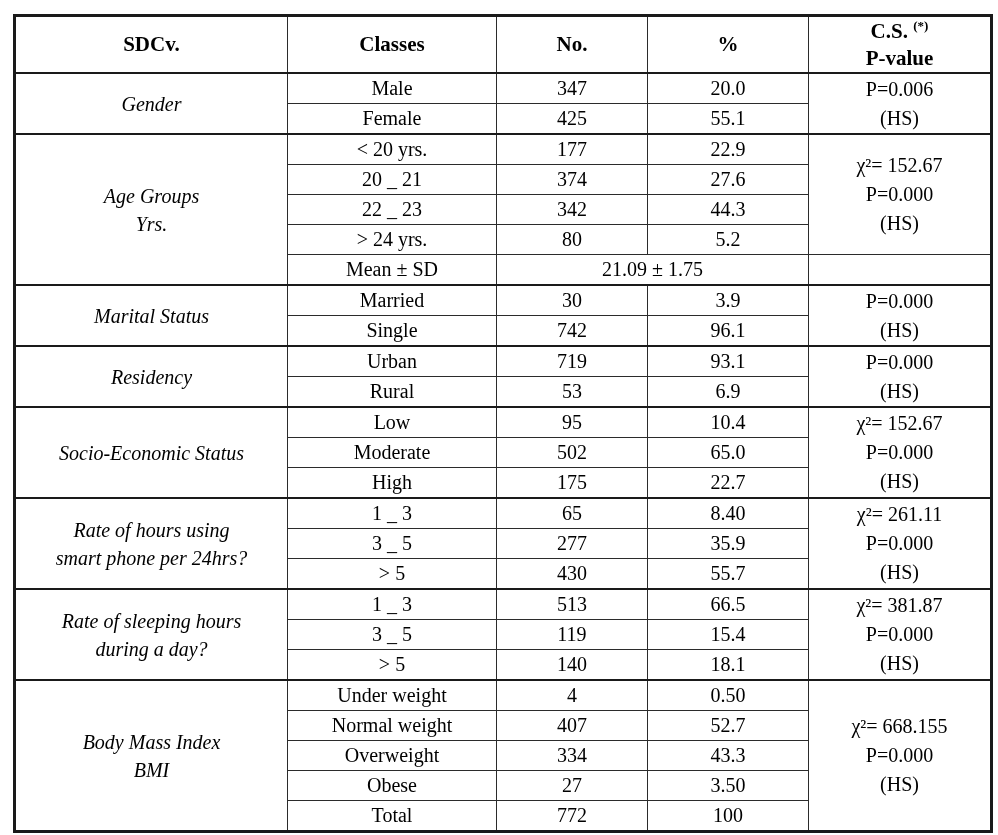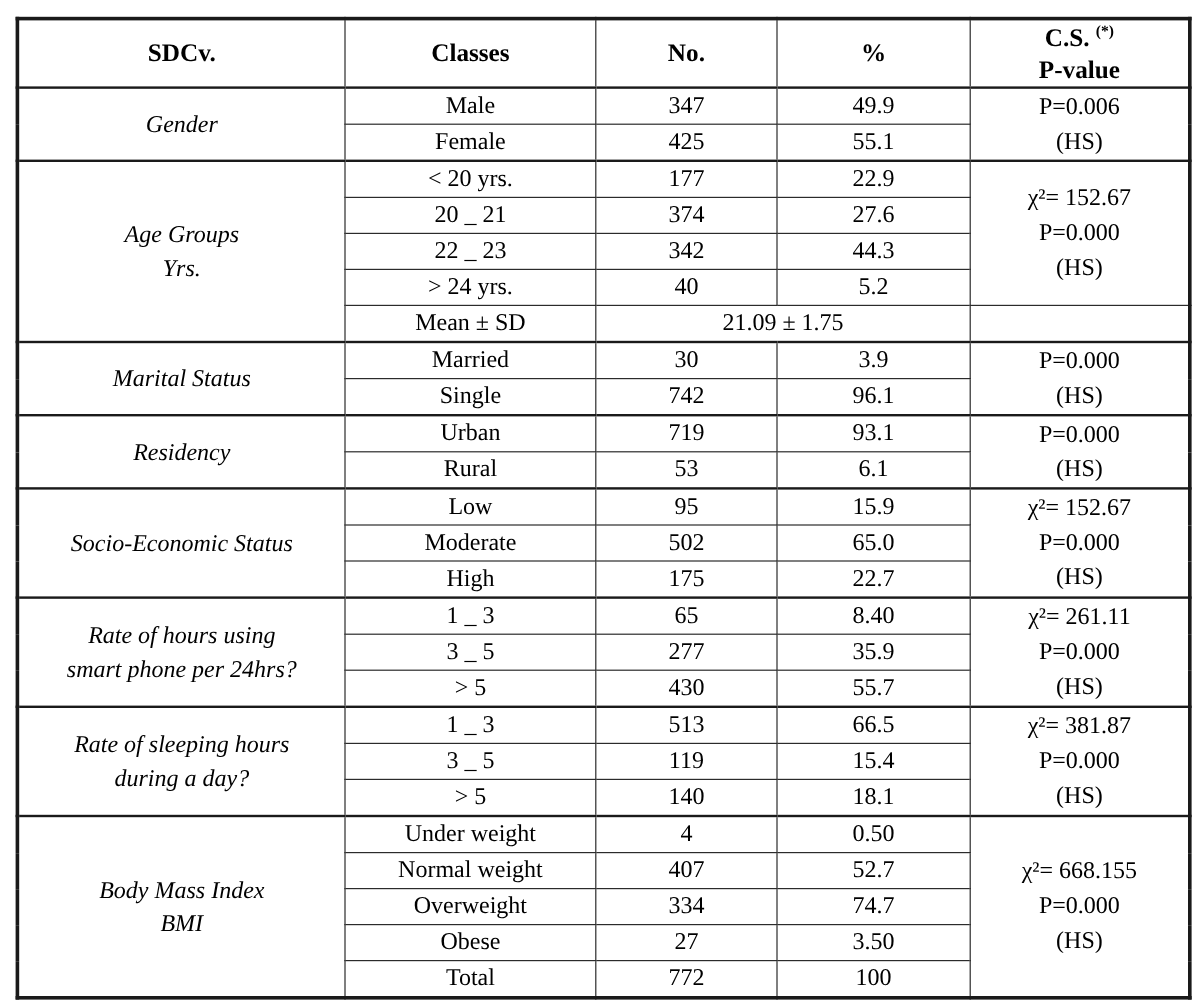--- a/index.html
+++ b/index.html
@@ -82,21 +82,21 @@
         <th>No.</th>
         <th>%</th>
         <th><span>C.S. </span><sup>(*)</sup><br><span>P-value</span></th>
       </tr>
     </thead>
     <tbody>
         <tr>
           <td class="var-cell sec-top" rowspan="2">Gender</td>
           <td class="class-cell sec-top">Male</td>
           <td class="num-cell sec-top">347</td>
-          <td class="num-cell sec-top">49.9</td>
+          <td class="num-cell sec-top">20.0</td>
           <td class="cs-cell sec-top" rowspan="2">
             <div class="cs-line">P=0.006</div>
             <div class="cs-line">(HS)</div>
           </td>
         </tr>
         <tr>
           <td class="class-cell">Female</td>
           <td class="num-cell">425</td>
           <td class="num-cell">55.1</td>
         </tr>
@@ -116,21 +116,21 @@
           <td class="num-cell">374</td>
           <td class="num-cell">27.6</td>
         </tr>
         <tr>
           <td class="class-cell">22 _ 23</td>
           <td class="num-cell">342</td>
           <td class="num-cell">44.3</td>
         </tr>
         <tr>
           <td class="class-cell">&gt; 24 yrs.</td>
-          <td class="num-cell">40</td>
+          <td class="num-cell">80</td>
           <td class="num-cell">5.2</td>
         </tr>
         <tr>
           <td class="class-cell">Mean ± SD</td>
           <td class="num-cell" colspan="2">21.09 ± 1.75</td>
           <td class="cs-cell" rowspan="1"></td>
         </tr>
         <tr>
           <td class="var-cell sec-top" rowspan="2">Marital Status</td>
           <td class="class-cell sec-top">Married</td>
@@ -152,27 +152,27 @@
           <td class="num-cell sec-top">719</td>
           <td class="num-cell sec-top">93.1</td>
           <td class="cs-cell sec-top" rowspan="2">
             <div class="cs-line">P=0.000</div>
             <div class="cs-line">(HS)</div>
           </td>
         </tr>
         <tr>
           <td class="class-cell">Rural</td>
           <td class="num-cell">53</td>
-          <td class="num-cell">6.1</td>
+          <td class="num-cell">6.9</td>
         </tr>
         <tr>
           <td class="var-cell sec-top" rowspan="3">Socio-Economic Status</td>
           <td class="class-cell sec-top">Low</td>
           <td class="num-cell sec-top">95</td>
-          <td class="num-cell sec-top">15.9</td>
+          <td class="num-cell sec-top">10.4</td>
           <td class="cs-cell sec-top" rowspan="3">
             <div class="cs-line">χ²= 152.67</div>
             <div class="cs-line">P=0.000</div>
             <div class="cs-line">(HS)</div>
           </td>
         </tr>
         <tr>
           <td class="class-cell">Moderate</td>
           <td class="num-cell">502</td>
           <td class="num-cell">65.0</td>
@@ -236,21 +236,21 @@
           </td>
         </tr>
         <tr>
           <td class="class-cell">Normal weight</td>
           <td class="num-cell">407</td>
           <td class="num-cell">52.7</td>
         </tr>
         <tr>
           <td class="class-cell">Overweight</td>
           <td class="num-cell">334</td>
-          <td class="num-cell">74.7</td>
+          <td class="num-cell">43.3</td>
         </tr>
         <tr>
           <td class="class-cell">Obese</td>
           <td class="num-cell">27</td>
           <td class="num-cell">3.50</td>
         </tr>
         <tr>
           <td class="class-cell">Total</td>
           <td class="num-cell">772</td>
           <td class="num-cell">100</td>

